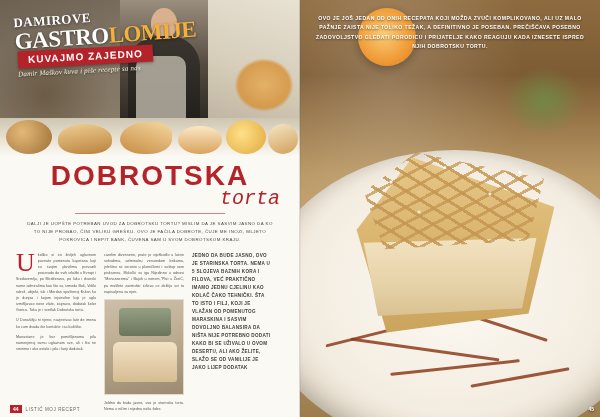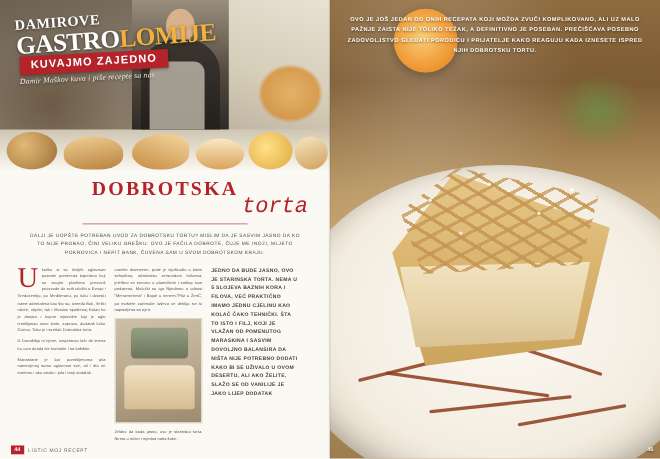--- a/index.html
+++ b/index.html
@@ -111,23 +111,23 @@
   .g3 { left: 120px; top: 4px; width: 52px; height: 32px; background: linear-gradient(200deg,#f5d79f,#c68b42); border-radius: 60% 40% 50% 50%; }
   .g4 { left: 178px; top: 8px; width: 44px; height: 28px; background: linear-gradient(180deg,#fbe7c4,#d9a45d); border-radius: 50%; }
   .g5 { left: 226px; top: 2px; width: 40px; height: 34px; background: radial-gradient(circle at 40% 40%, #ffe08a, #e0a83c); border-radius: 50%; }
   .g6 { left: 268px; top: 6px; width: 30px; height: 30px; background: linear-gradient(160deg,#f7e6c5,#cfa05a); border-radius: 50%; }
 
   
   .head-wrap {
     position: relative; width: 300px; padding: 6px 20px 0 20px; text-align:center;
   }
   .head-main {
-    font-family: Liberation Serif, serif;
+    font-family: Liberation Sans, sans-serif;
     color: #b4232a;
-    font-size: 18px; font-weight: 700;
+    font-size: 28px; font-weight: 700;
     letter-spacing: 2px;
     line-height: 1;
   }
   .head-script {
     font-family: Liberation Mono, monospace;
     color: #b4232a;
     font-size: 20px;
     font-style: italic;
     line-height: 1.05;
     margin-top: -2px;

